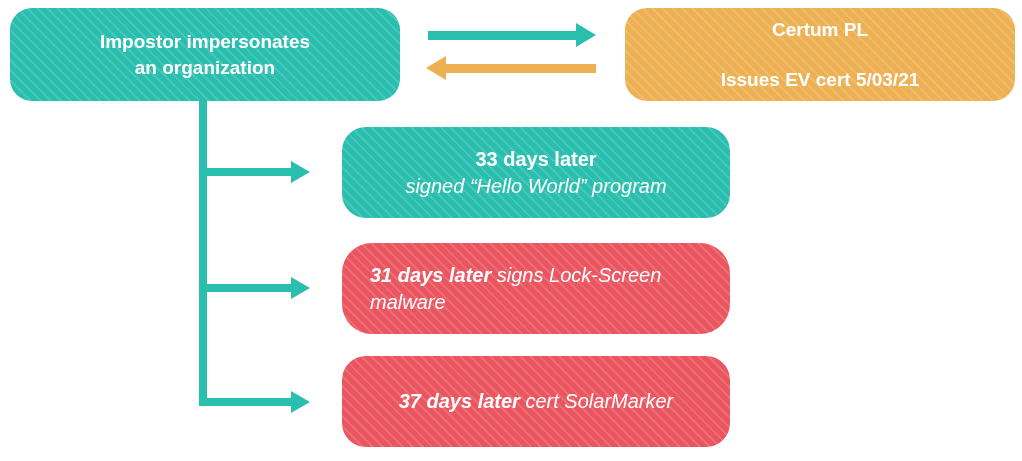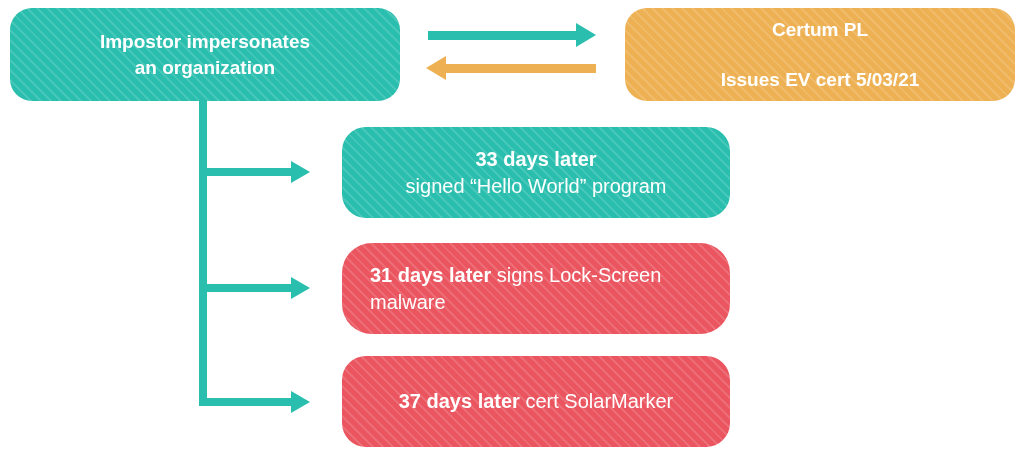--- a/index.html
+++ b/index.html
@@ -38,21 +38,21 @@
   .red-bg    { background-color: var(--red,    #EA5560); }
 
   .box-topleft  { left: 10px;  top: 8px; width: 390px; height: 93px; font-size: 19px; font-weight: 700; }
   .box-topright { left: 625px; top: 8px; width: 390px; height: 93px; font-size: 19px; font-weight: 700; }
 
   .tbox { left: 318px; width: 388px; height: 91px; border-radius: 24px; font-size: 20px; padding: 0 28px; box-sizing: border-box; margin-left: 24px; }
   .tbox-1 { top: 127px; }
   .tbox-2 { top: 243px; border-radius: 30px; }
   .tbox-3 { top: 356px; }
   .tbox .bold { font-weight: 700; }
-  .tbox .para { font-weight: 400; }
+  .tbox .para { font-weight: 400; font-style: italic; }
 
   
   .h-arrow { position: absolute; }
   .h-shaft { position: absolute; height: 9px; }
   .h-head  { position: absolute; width: 0; height: 0; }
 
   .arrow-right .h-shaft { left: 428px; top: 31px; width: 150px; background: var(--teal, #29BEAD); }
   .arrow-right .h-head  { left: 576px; top: 23px;
       border-top: 12px solid transparent; border-bottom: 12px solid transparent;
       border-left: 20px solid var(--teal, #29BEAD); }

